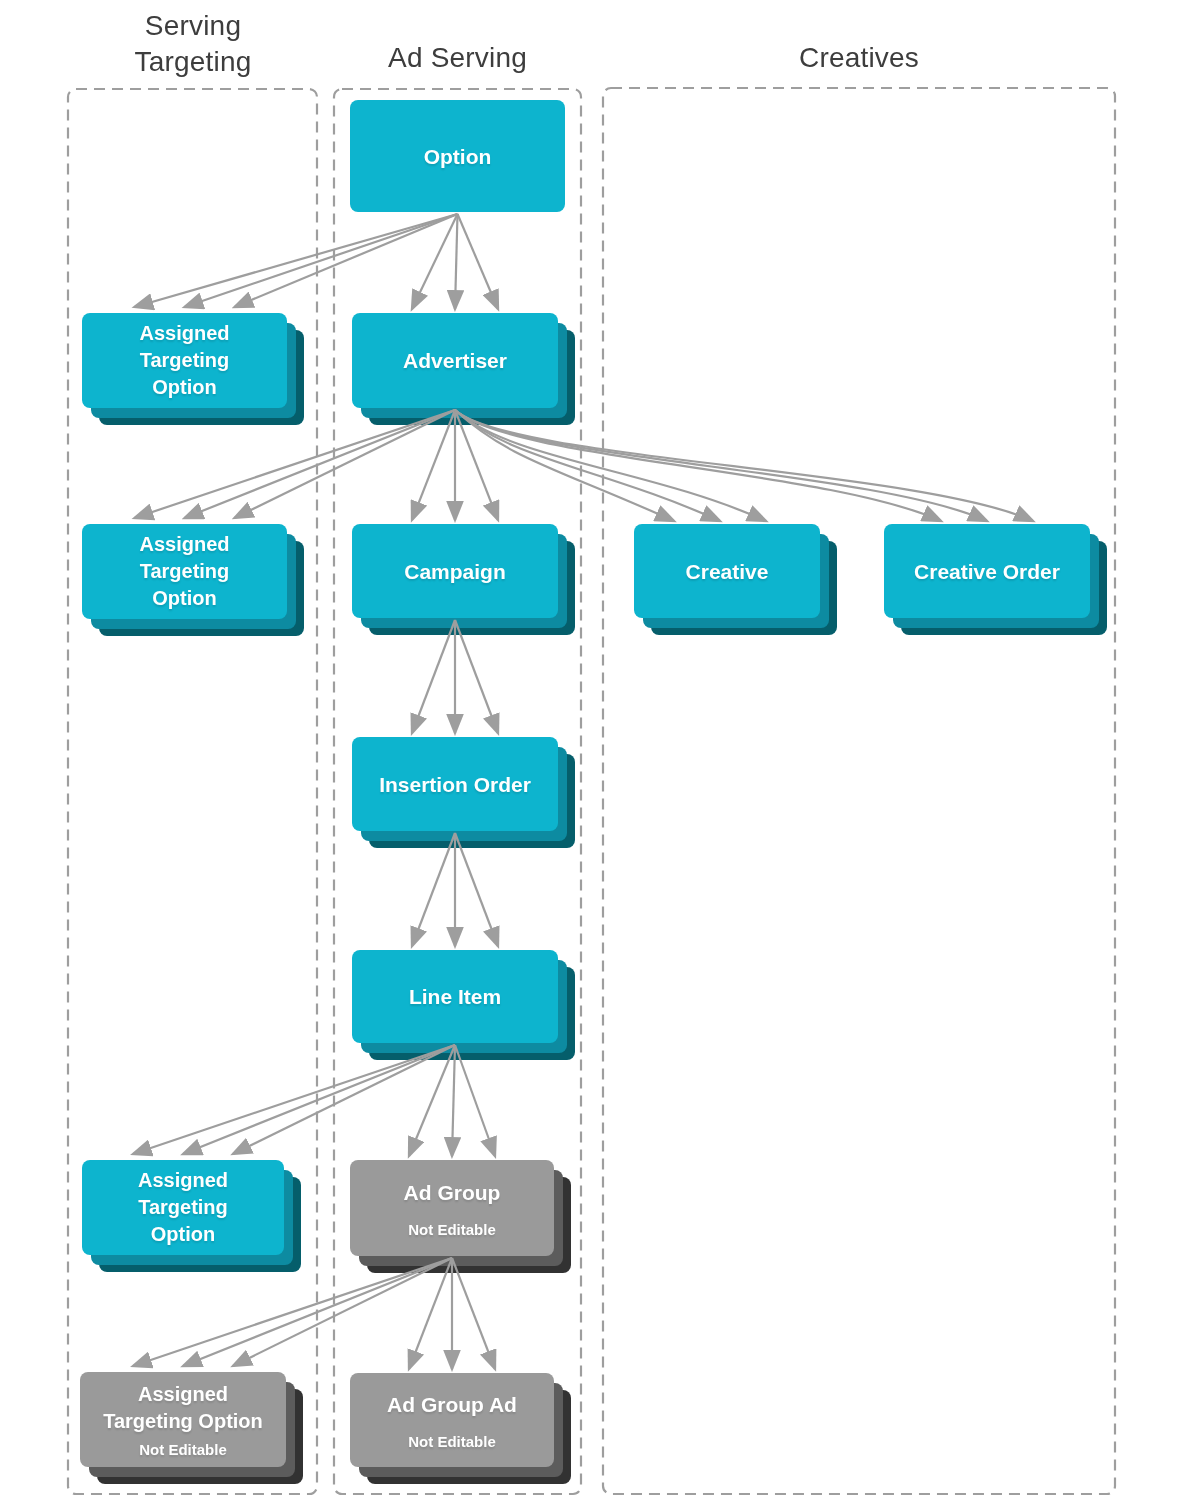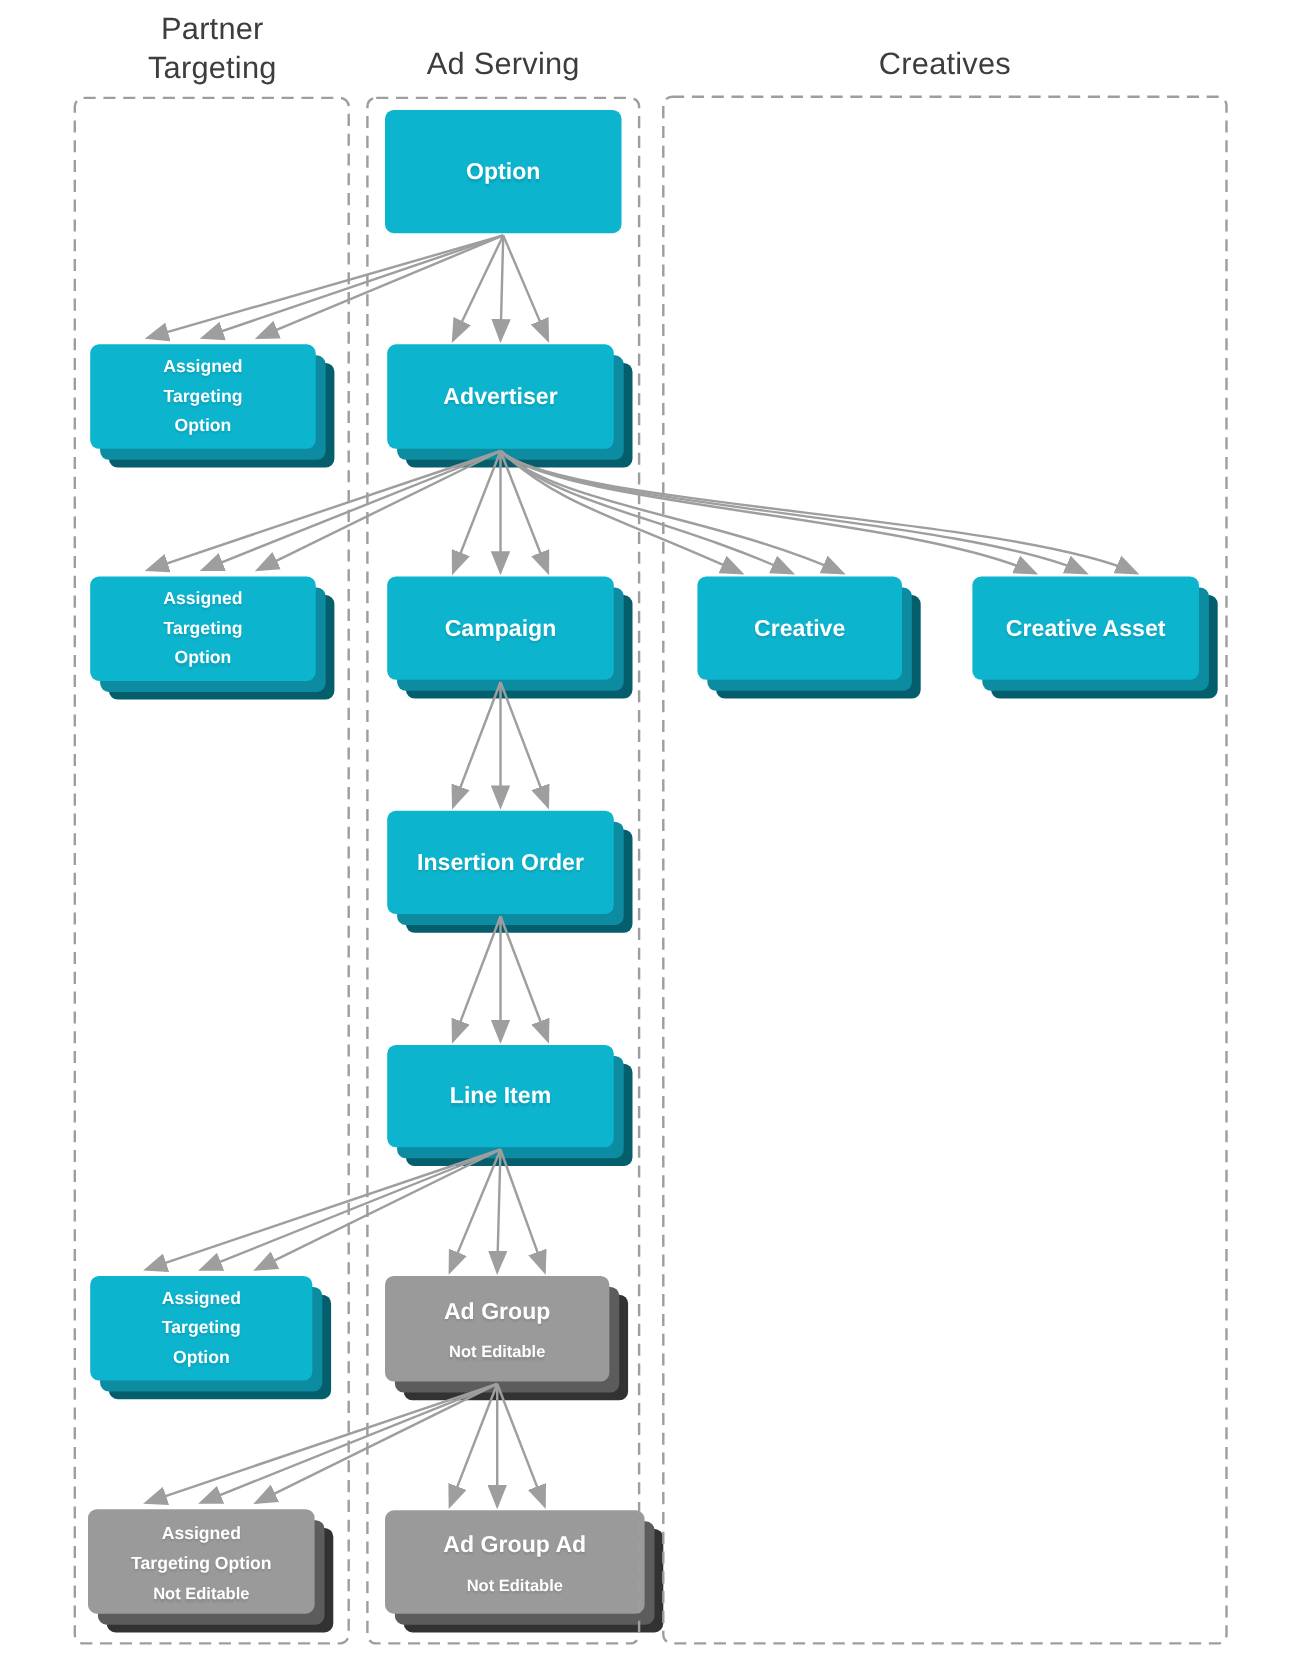--- a/index.html
+++ b/index.html
@@ -38,28 +38,28 @@
   .node.not-editable .face{ background:var(--gray);}
   .node .label{
     font-size:21px; font-weight:bold; line-height:27px;
     text-shadow:0 2px 2px rgba(0,0,0,0.12);
   }
   .node .sublabel{
     font-size:15px; font-weight:bold; line-height:16px;
     text-shadow:0 2px 2px rgba(0,0,0,0.12);
   }
   .node.compact .face{ gap:7px; }
-  .node.compact .label{ font-size:16px; line-height:27px; }
+  .node.compact .label{ font-size:20px; line-height:27px; }
   #overlay{position:absolute; left:0; top:0; z-index:5; pointer-events:none;}
 </style>
 </head>
 <body>
 
 <div id="stage">
-  <div class="col-title" id="title-1">Partner Targeting</div>
+  <div class="col-title" id="title-1">Serving Targeting</div>
   <div class="col-title" id="title-3">Creatives</div>
   <div class="col-title" id="title-2">Ad Serving</div>
   <div id="nodes">
       <div class="node editable" style="left: 350px; top: 100px; width: 215px; height: 112px;">
         <div class="face">
           <div class="label">Option</div>
         </div>
       </div>
       <div class="node editable" style="left: 352px; top: 313px; width: 206px; height: 95px; border-radius: 26px;">
         <div class="layer back"></div>
@@ -93,21 +93,21 @@
         <div class="layer back"></div>
         <div class="layer mid"></div>
         <div class="face">
           <div class="label">Creative</div>
         </div>
       </div>
       <div class="node editable" style="left: 884px; top: 524px; width: 206px; height: 94px;">
         <div class="layer back"></div>
         <div class="layer mid"></div>
         <div class="face">
-          <div class="label">Creative Asset</div>
+          <div class="label">Creative Order</div>
         </div>
       </div>
       <div class="node editable" style="left: 352px; top: 737px; width: 206px; height: 94px;">
         <div class="layer back"></div>
         <div class="layer mid"></div>
         <div class="face">
           <div class="label">Insertion Order</div>
         </div>
       </div>
       <div class="node editable" style="left: 352px; top: 950px; width: 206px; height: 93px;">
@@ -125,21 +125,21 @@
         </div>
       </div>
       <div class="node not-editable" style="left: 350px; top: 1160px; width: 204px; height: 96px;">
         <div class="layer back"></div>
         <div class="layer mid"></div>
         <div class="face">
           <div class="label">Ad Group</div>
           <div class="sublabel">Not Editable</div>
         </div>
       </div>
-      <div class="node not-editable" style="left: 350px; top: 1373px; width: 236px; height: 94px;">
+      <div class="node not-editable" style="left: 350px; top: 1373px; width: 204px; height: 94px;">
         <div class="layer back"></div>
         <div class="layer mid"></div>
         <div class="face">
           <div class="label">Ad Group Ad</div>
           <div class="sublabel">Not Editable</div>
         </div>
       </div>
       <div class="node not-editable compact" style="left: 80px; top: 1372px; width: 206px; height: 95px;">
         <div class="layer back"></div>
         <div class="layer mid"></div>

